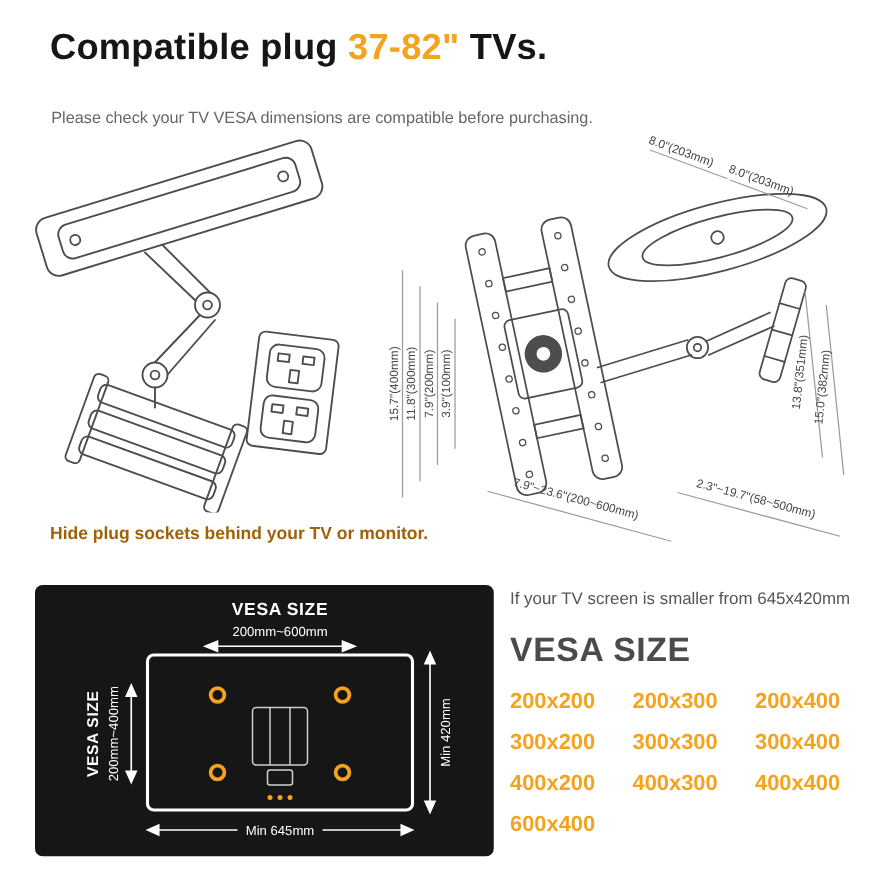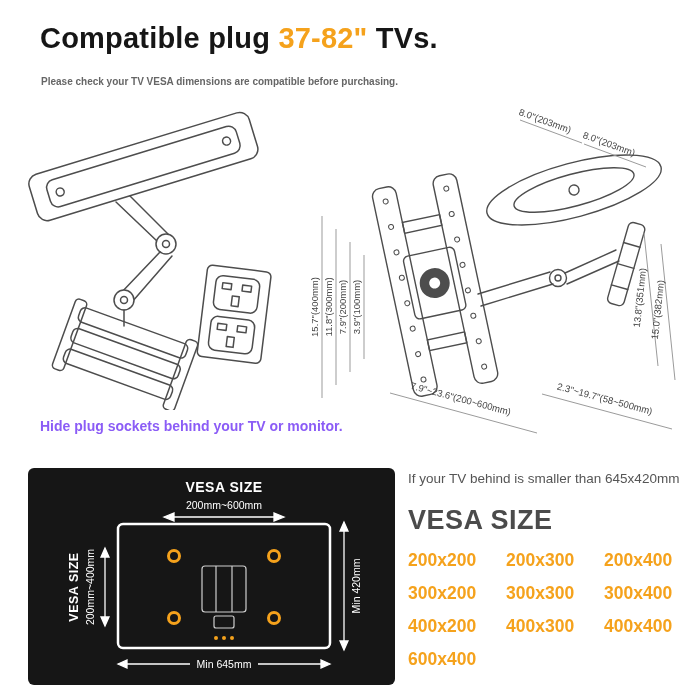--- a/index.html
+++ b/index.html
@@ -2,24 +2,24 @@
 <html style="--accent: #f5a21c; --panel-bg: #161616;"><head>
 <meta charset="utf-8">
 <style>
   :root { --accent:#f5a21c; --panel-bg:#161616; }
   * { box-sizing:border-box; margin:0; padding:0; }
   html,body { width:700px; height:700px; }
   body { font-family:"Liberation Sans","DejaVu Sans",sans-serif; background:#fff; position:relative; overflow:hidden; color:#161616; }
   .abs { position:absolute; }
   .title { left:40px; top:22px; font-size:29px; font-weight:bold; letter-spacing:.2px; color:#161616; }
   .title .hl { color:var(--accent); }
-  .subtitle { left:41px; top:76px; font-size:10px; color:#666;font-weight:bold; }
+  .subtitle { left:41px; top:86px; font-size:13px; color:#666; }
   .diagram-left { left:20px; top:110px; width:268px; height:300px; }
   .diagram-right { left:292px; top:98px; width:404px; height:342px; }
-  .caption { left:40px; top:418px; font-size:14px; font-weight:bold; color:#8b5cf6; }
+  .caption { left:40px; top:418px; font-size:14px; font-weight:bold; color:#a16207; }
   .vesa-panel { left:28px; top:468px; width:367px; height:217px; background:var(--panel-bg); border-radius:6px; }
   .vesa-panel svg { width:100%; height:100%; display:block; }
   .vesa-right { left:408px; top:469px; width:286px; }
   .note { font-size:13.5px; color:#555; line-height:1.5; }
   .note span { display:block; }
   .vesa-heading { margin-top:16px; font-size:27px; font-weight:bold; color:#4b4b4b; letter-spacing:.5px; }
   .sizes-grid { margin-top:14px; display:grid; grid-template-columns:repeat(3,1fr); row-gap:12px; column-gap:8px; }
   .size-item { font-size:17.5px; font-weight:bold; color:var(--accent); white-space:nowrap; }
   svg text { font-family:"Liberation Sans","DejaVu Sans",sans-serif; }
   .dim-label { font-size:9.5px; fill:#454545; text-anchor:middle; }
@@ -198,21 +198,21 @@
       <line x1="230" y1="196" x2="296" y2="196"></line>
       <polygon points="90,196 99,192 99,200"></polygon>
       <polygon points="302,196 293,192 293,200"></polygon>
     </g>
     <text class="panel-range" x="196" y="200">Min 645mm</text>
   </svg>
 </div>
 
 <div class="abs vesa-right">
   <p class="note">
-    <span>If your TV behind is smaller than 645x420mm</span>
+    <span>If your TV screen is smaller from 645x420mm</span>
   </p>
   <h2 class="vesa-heading">VESA SIZE</h2>
   <div class="sizes-grid">
     <div class="size-item">200x200</div>
     <div class="size-item">200x300</div>
     <div class="size-item">200x400</div>
     <div class="size-item">300x200</div>
     <div class="size-item">300x300</div>
     <div class="size-item">300x400</div>
     <div class="size-item">400x200</div>

